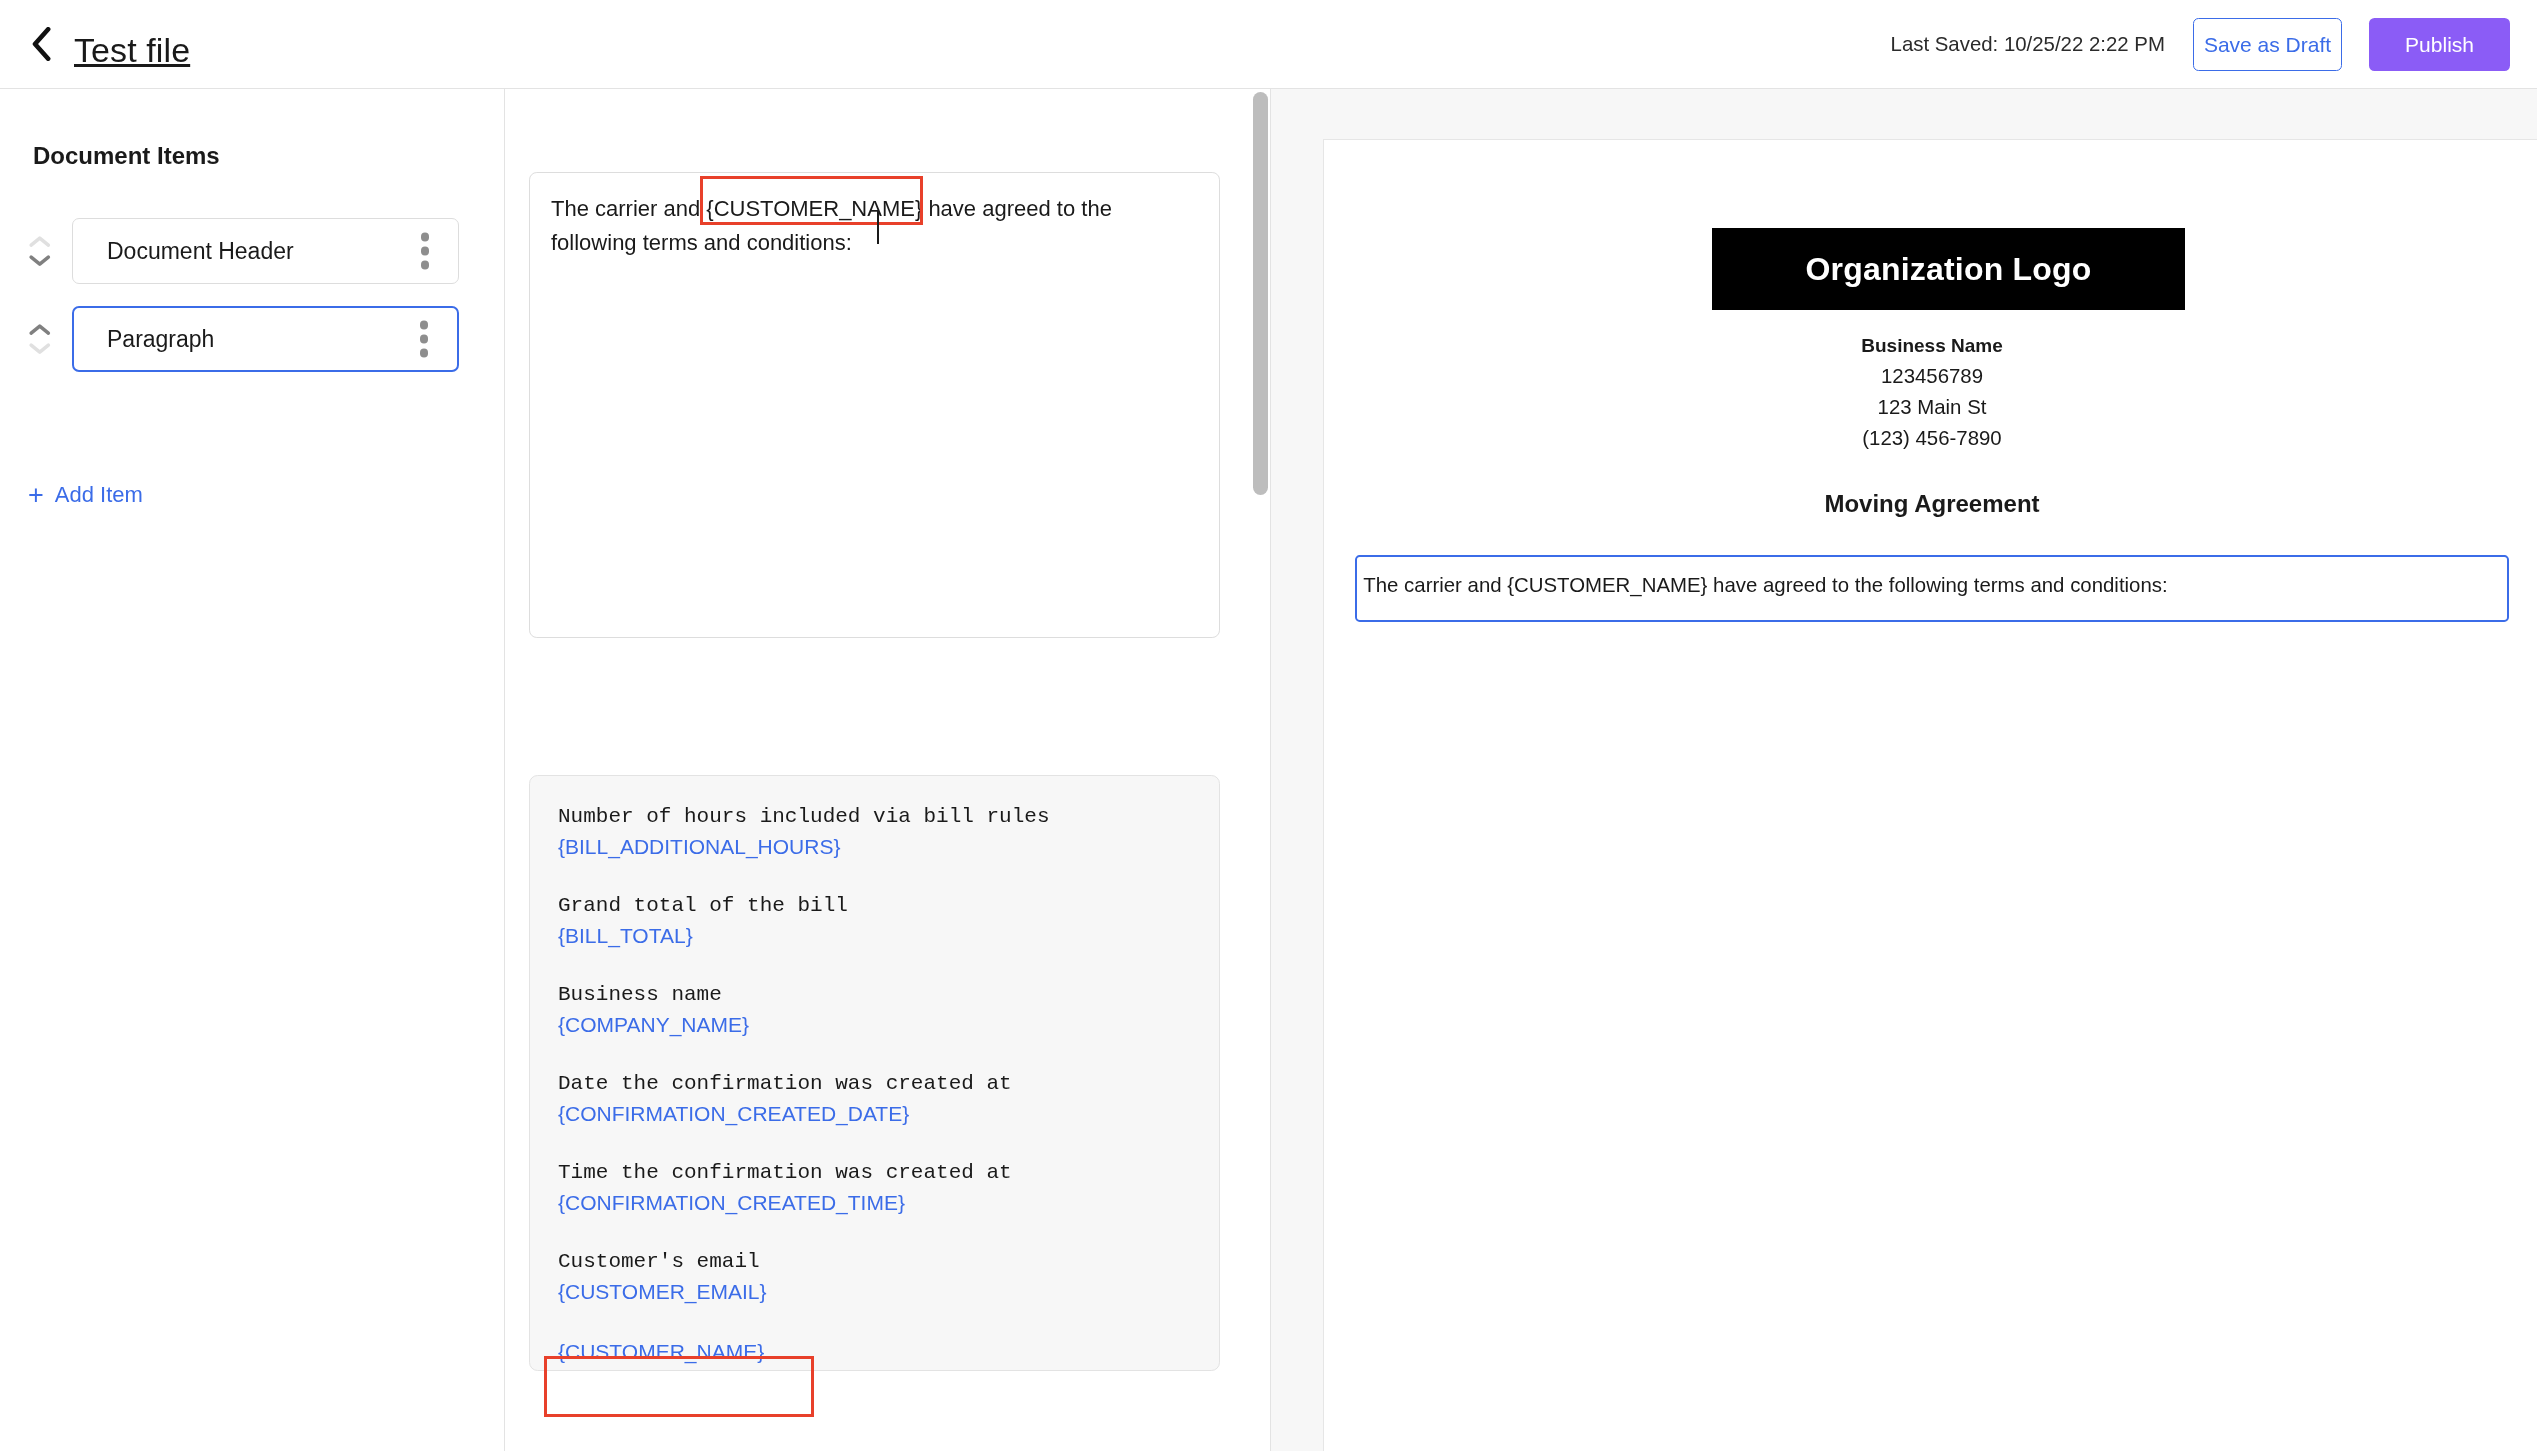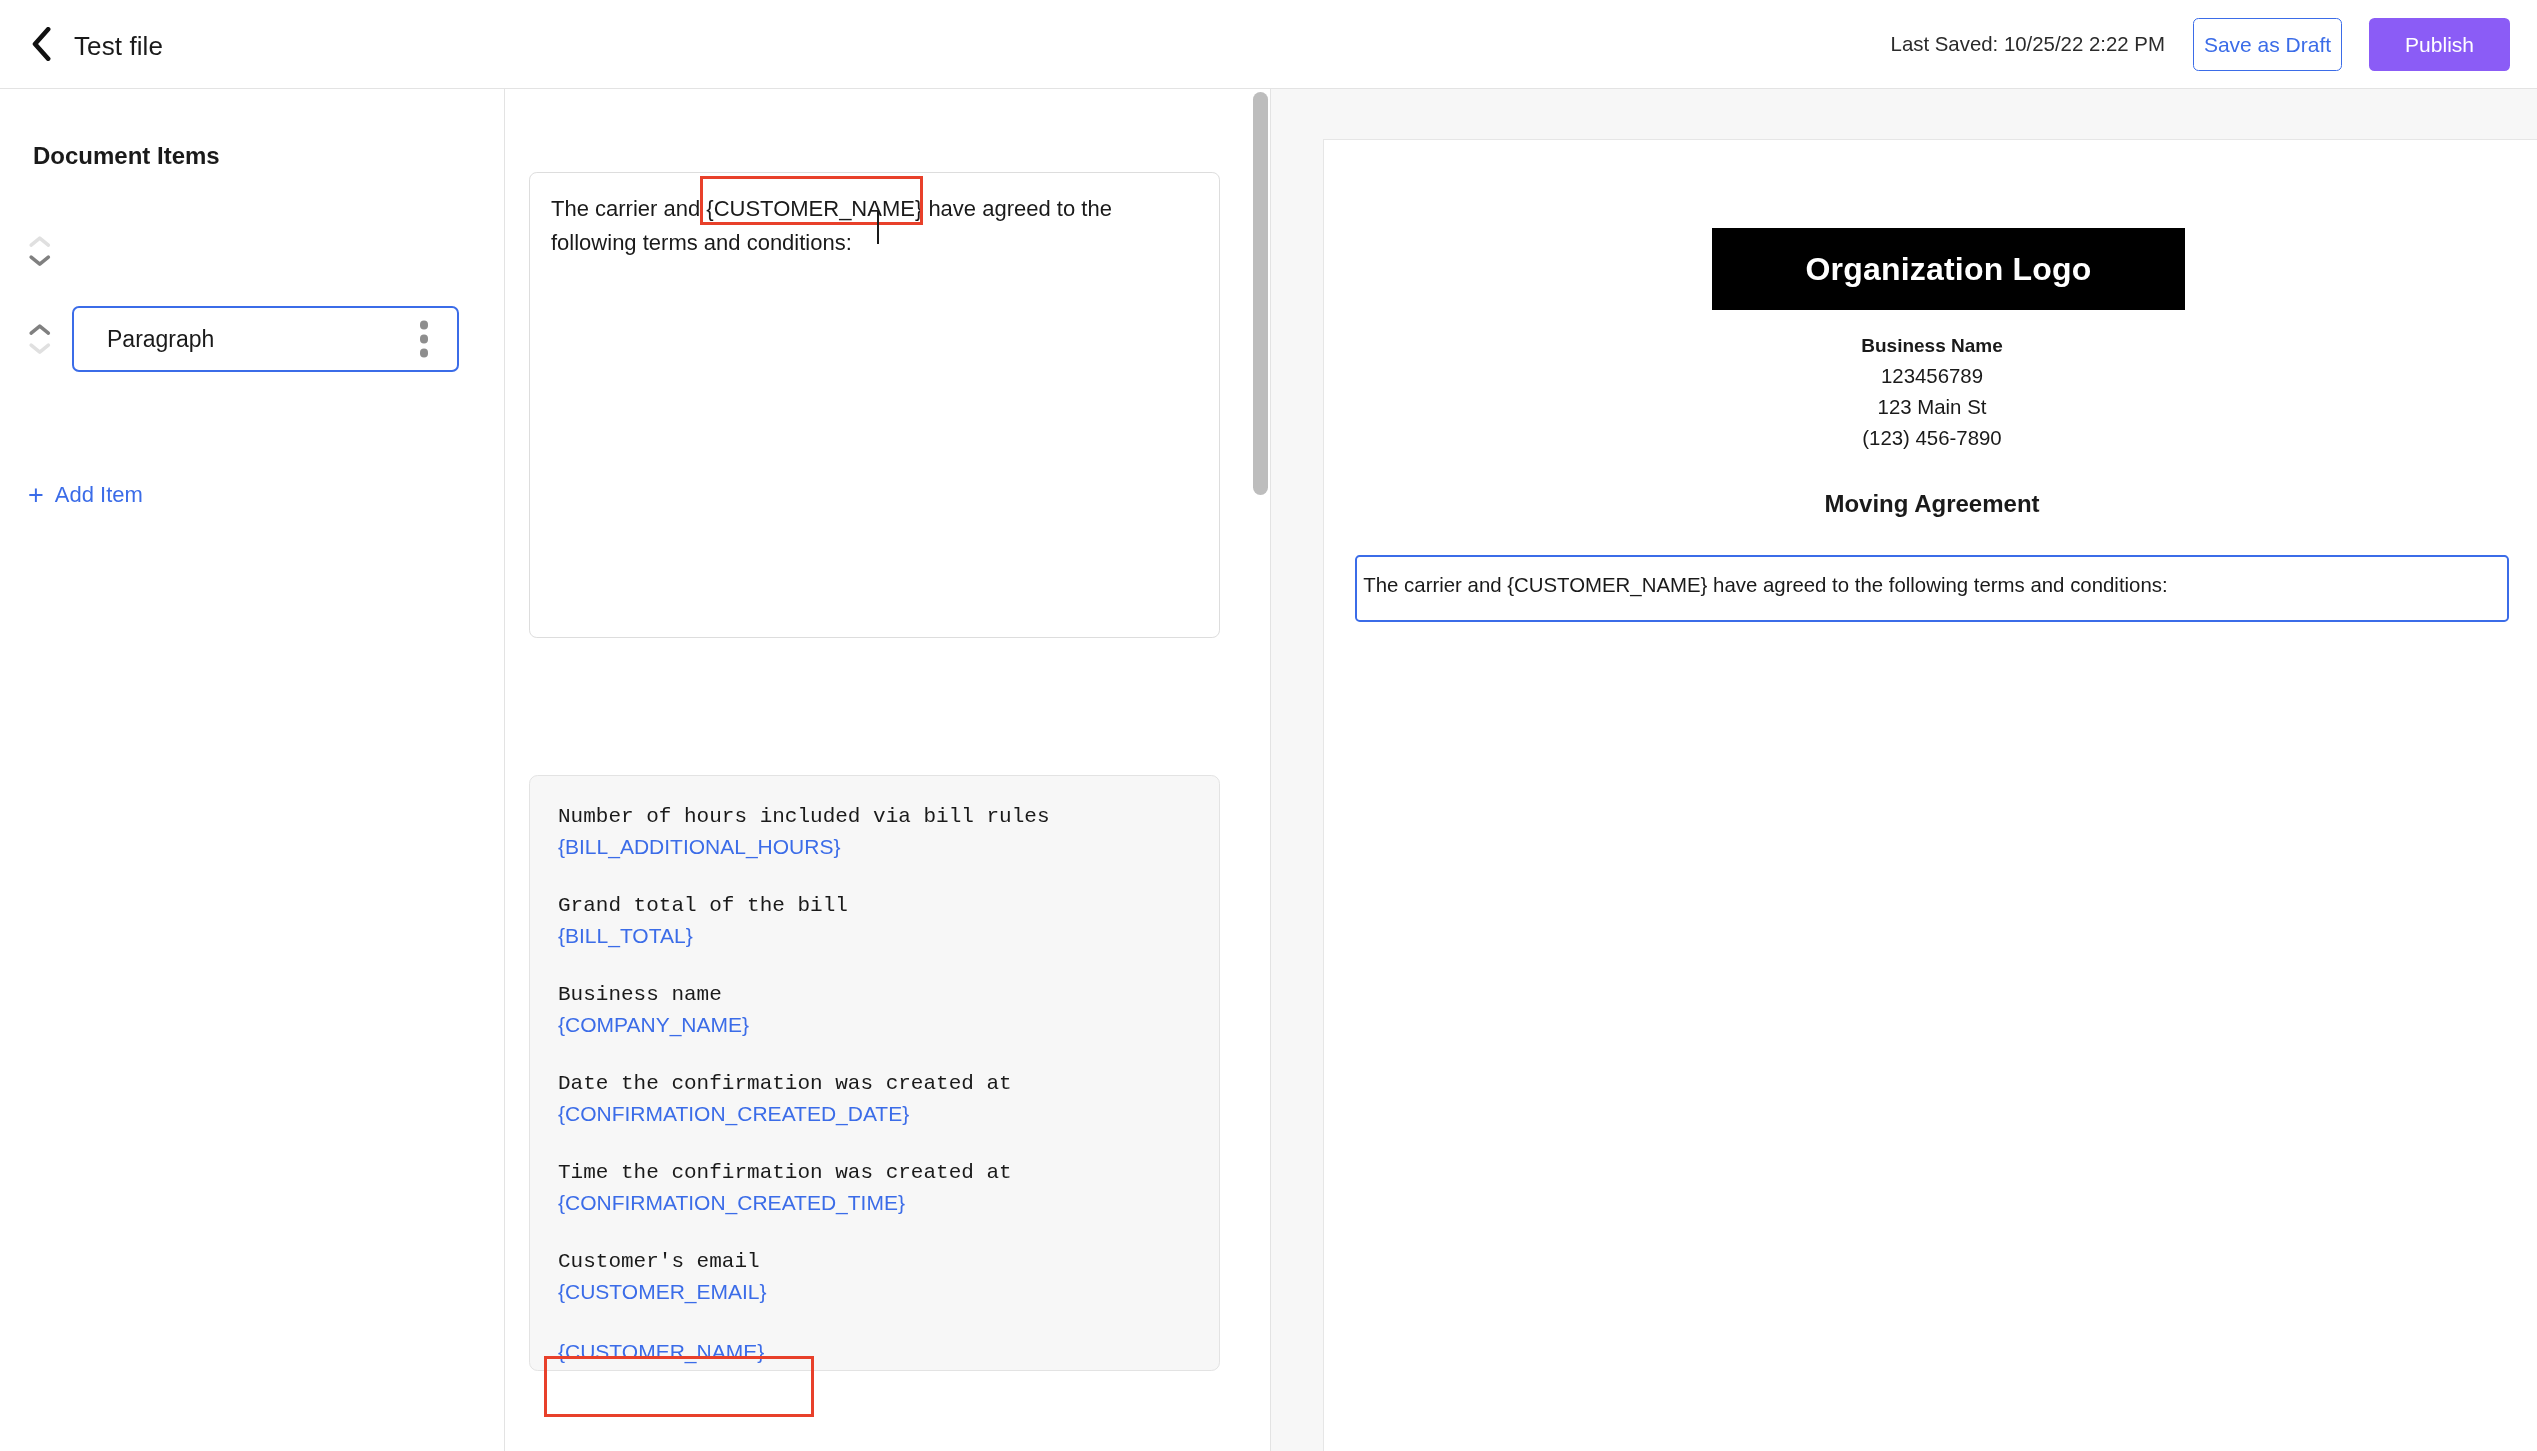--- a/index.html
+++ b/index.html
@@ -26,23 +26,24 @@
     position: absolute;
     left: 23.5px; top: 22px;
     width: 36px; height: 44px;
     display: flex; align-items: center; justify-content: center;
     cursor: pointer;
   }
   .back-btn svg { display: block; }
   .doc-title {
     position: absolute;
     left: 74px; top: 31px;
-    font-size: 26px;
+    font-size: 34px;
     color: #1a1a1a;
     letter-spacing: 0.1px;
+    text-decoration: underline;
   }
   .header-right {
     position: absolute;
     right: 28px; top: 0;
     height: 89px;
     display: flex;
     align-items: center;
     gap: 0;
   }
   .last-saved {
@@ -370,20 +371,28 @@
   <div class="items-wrap">
 
     <div class="item-row">
       <div class="reorder">
         <svg class="chev" viewBox="0 0 30 17" fill="none">
           <path d="M4 13 L15 4 L26 13" stroke="#e0e0e0" stroke-width="4.5" stroke-linecap="round" stroke-linejoin="round"></path>
         </svg>
         <svg class="chev" viewBox="0 0 30 17" fill="none">
           <path d="M4 4 L15 13 L26 4" stroke="#808080" stroke-width="4.5" stroke-linecap="round" stroke-linejoin="round"></path>
         </svg>
+      </div>
+      <div class="item-card">
+        <span class="item-label">Document Header</span>
+        <span class="kebab">
+            <i></i>
+            <i></i>
+            <i></i>
+          </span>
       </div>
     </div>
 
 
     <div class="item-row">
       <div class="reorder">
         <svg class="chev" viewBox="0 0 30 17" fill="none">
           <path d="M4 13 L15 4 L26 13" stroke="#808080" stroke-width="4.5" stroke-linecap="round" stroke-linejoin="round"></path>
         </svg>
         <svg class="chev" viewBox="0 0 30 17" fill="none">

